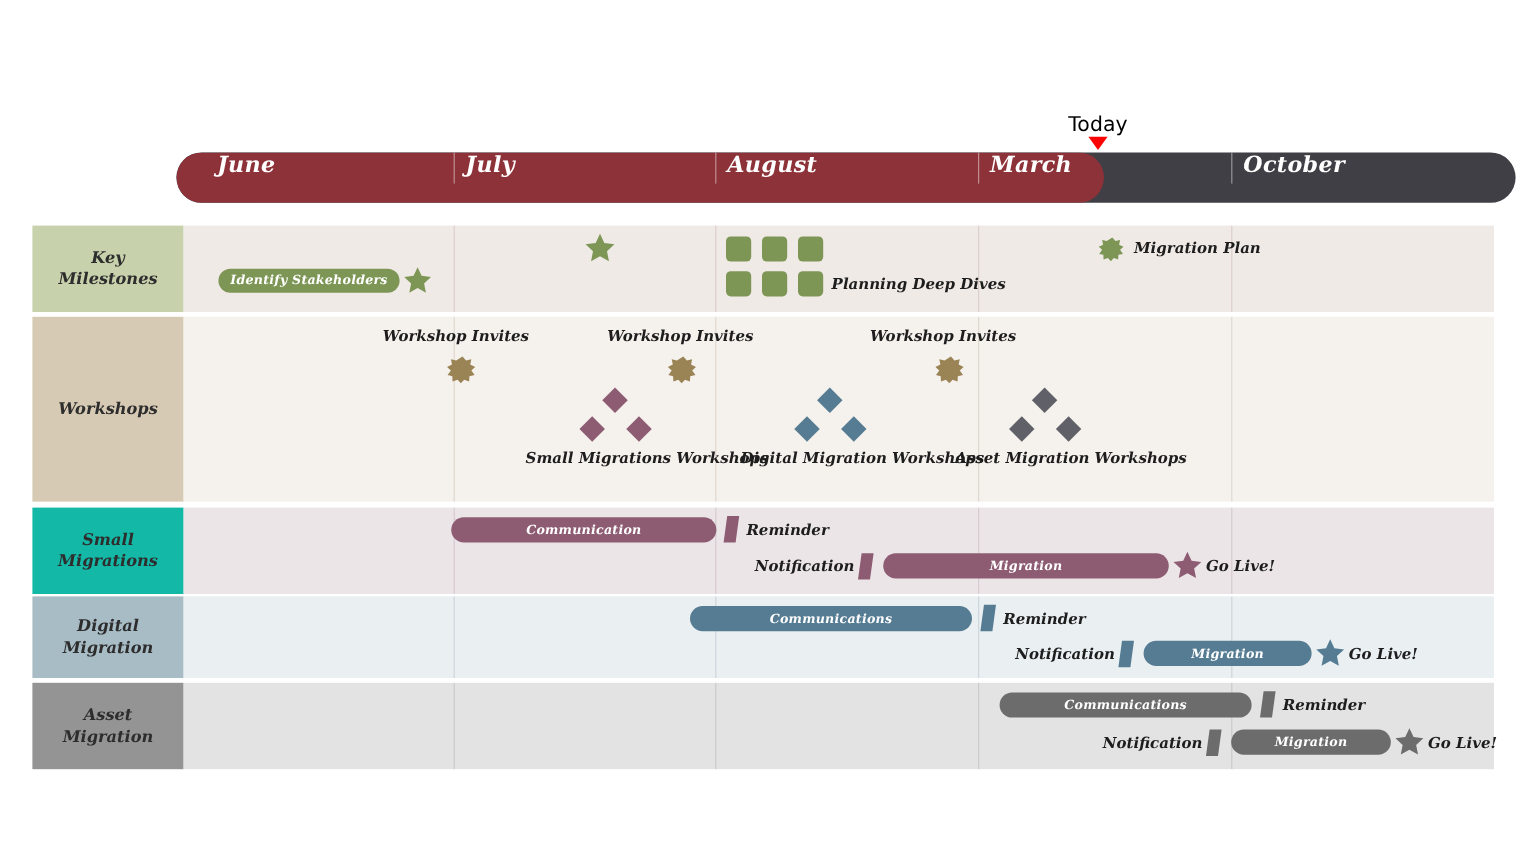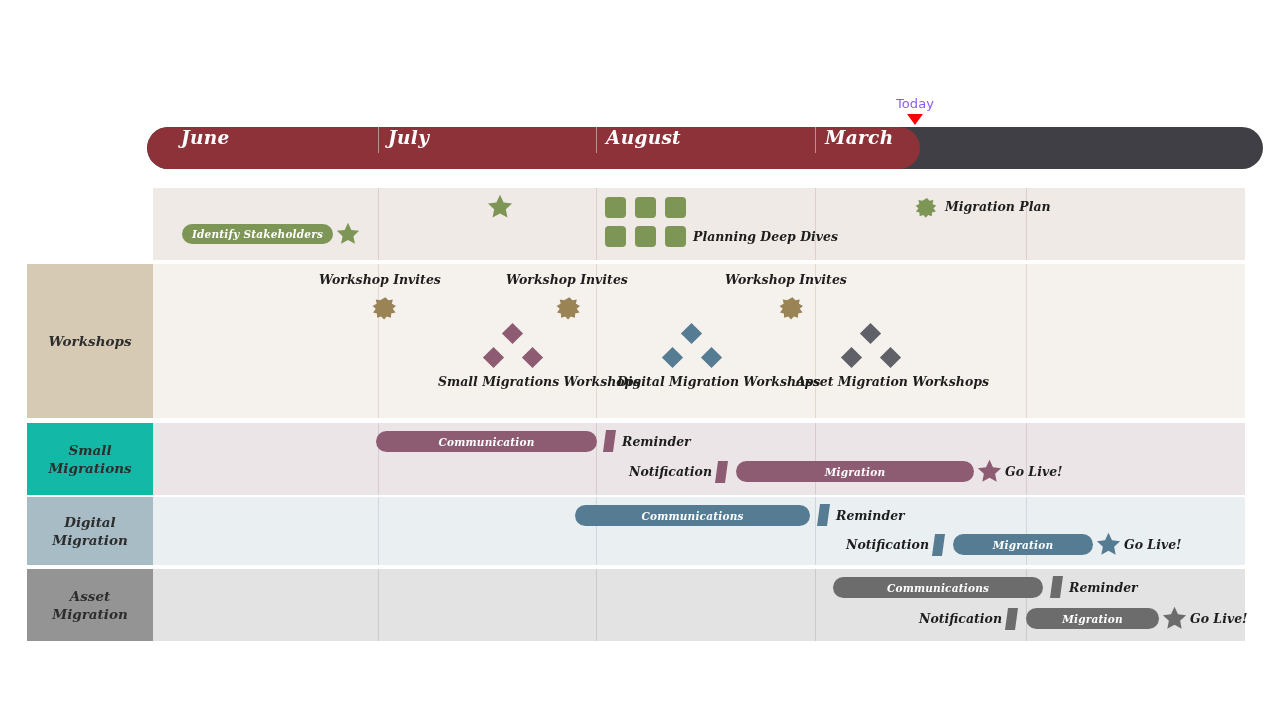--- a/index.html
+++ b/index.html
@@ -8,21 +8,21 @@
     background: #ffffff;
     font-family: "DejaVu Sans", sans-serif;
     overflow: hidden;
   }
   .canvas { position: relative; width: 1280px; height: 720px; }
 
   
   .today-wrap { position: absolute; left: 880px; top: 96px; width: 70px; text-align: center; }
   .today-label {
     font-family: "DejaVu Sans", sans-serif;
-    font-size: 13px; color: #8b5cf6; line-height: 16px; letter-spacing: .1px;
+    font-size: 17px; color: #000000; line-height: 16px; letter-spacing: .1px;
   }
   .today-arrow {
     width: 0; height: 0; margin: 2px auto 0;
     border-left: 8px solid transparent;
     border-right: 8px solid transparent;
     border-top: 11px solid #fc0303;
   }
 
   
   .header-bar {
@@ -123,24 +123,32 @@
         <span class="month-name">July</span>
       </div>
       <div class="month" style="left:449px">
         <div class="vline"></div>
         <span class="month-name">August</span>
       </div>
       <div class="month" style="left:668px">
         <div class="vline"></div>
         <span class="month-name">March</span>
       </div>
+      <div class="month" style="left:879px">
+        <div class="vline"></div>
+        <span class="month-name">October</span>
+      </div>
     </div>
   </div>
 
   <div class="row" style="top:188px; height:72px">
+    <div class="label" style="background:#c7d2ac">
+      <span class="label-text">Key
+Milestones</span>
+    </div>
     <div class="band" style="background:#f0eae6">
       <div class="gridline" style="left:225px;background:rgba(150,120,120,.22)"></div>
       <div class="gridline" style="left:443px;background:rgba(150,120,120,.22)"></div>
       <div class="gridline" style="left:662px;background:rgba(150,120,120,.22)"></div>
       <div class="gridline" style="left:873px;background:rgba(150,120,120,.22)"></div>
 
       <div class="star" style="left:333px; top:5px">
         <svg width="28" height="28" viewBox="0 0 24 24">
             <path d="M12 1.6l3.1 6.6 7.2.9-5.3 4.9 1.4 7.1L12 17.6 5.6 21.1 7 14 1.7 9.1l7.2-.9z" fill="#7d9656"></path>
           </svg>

